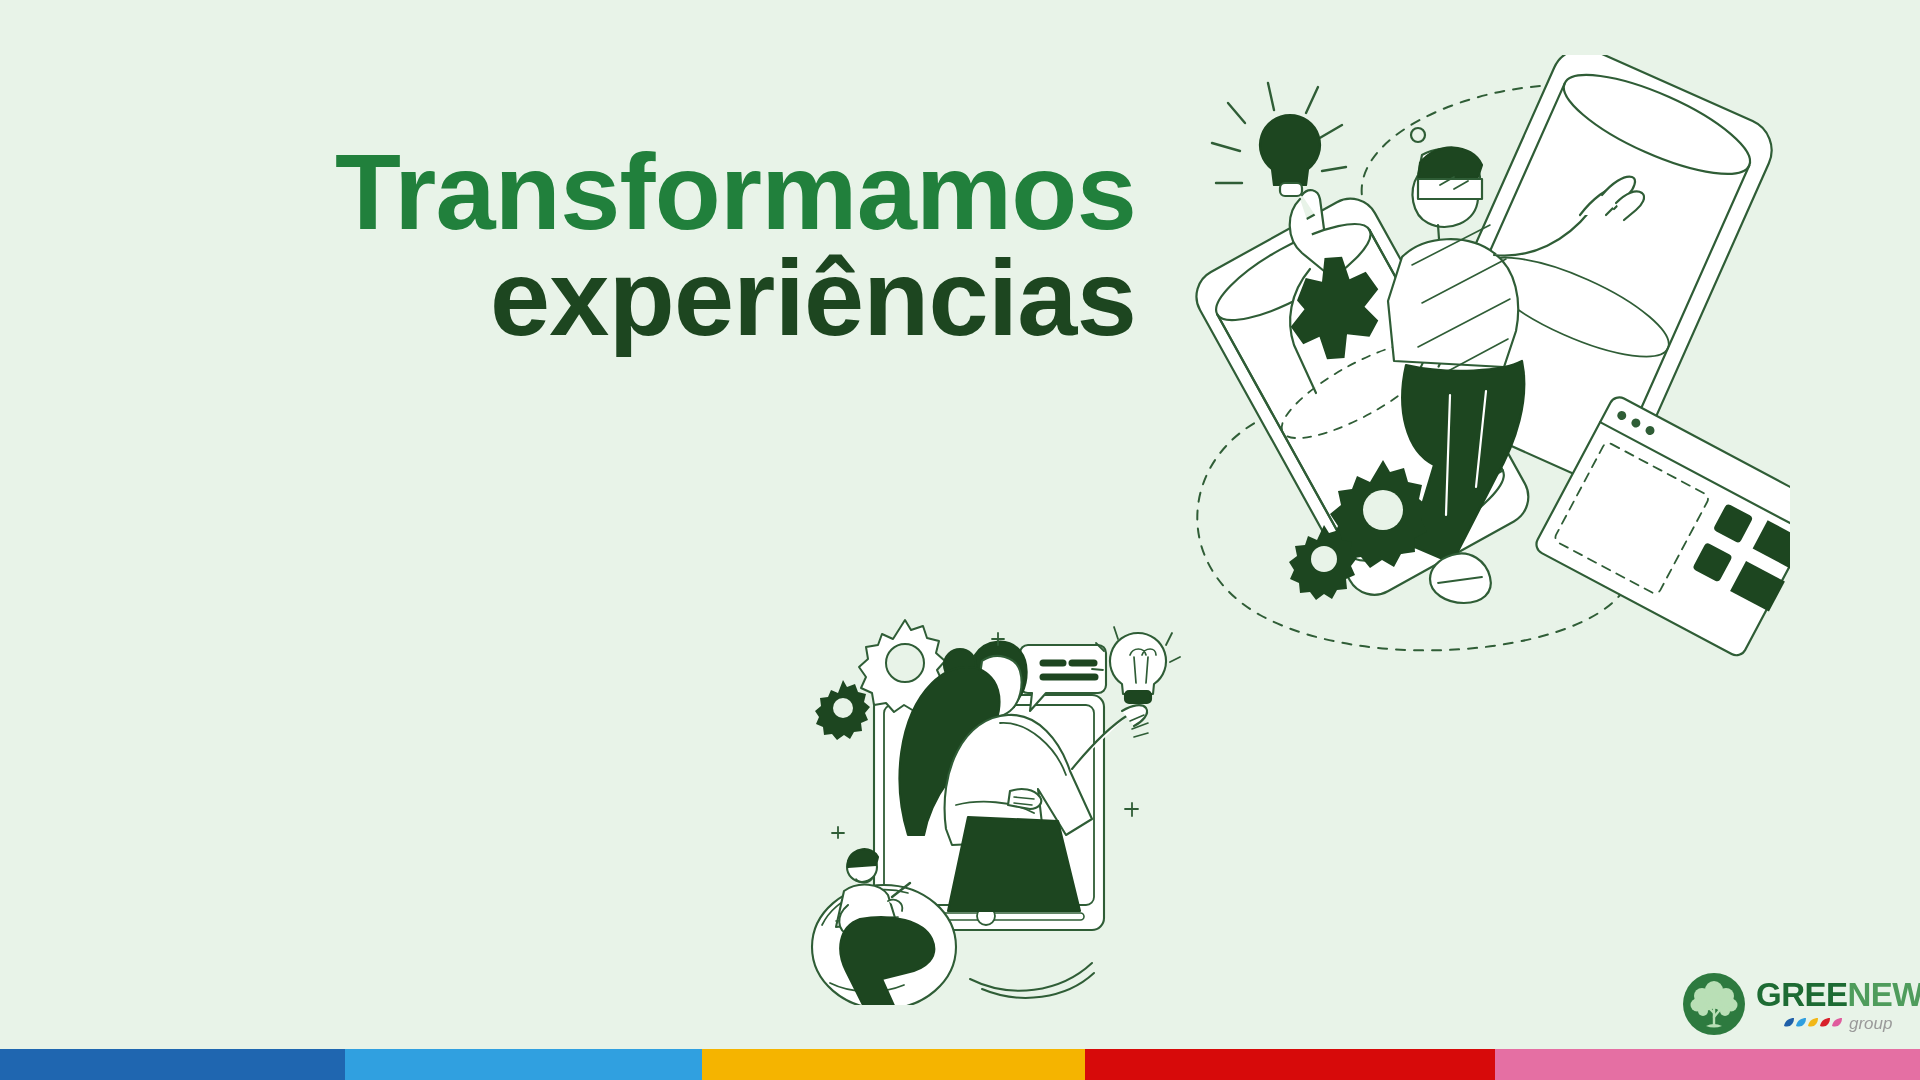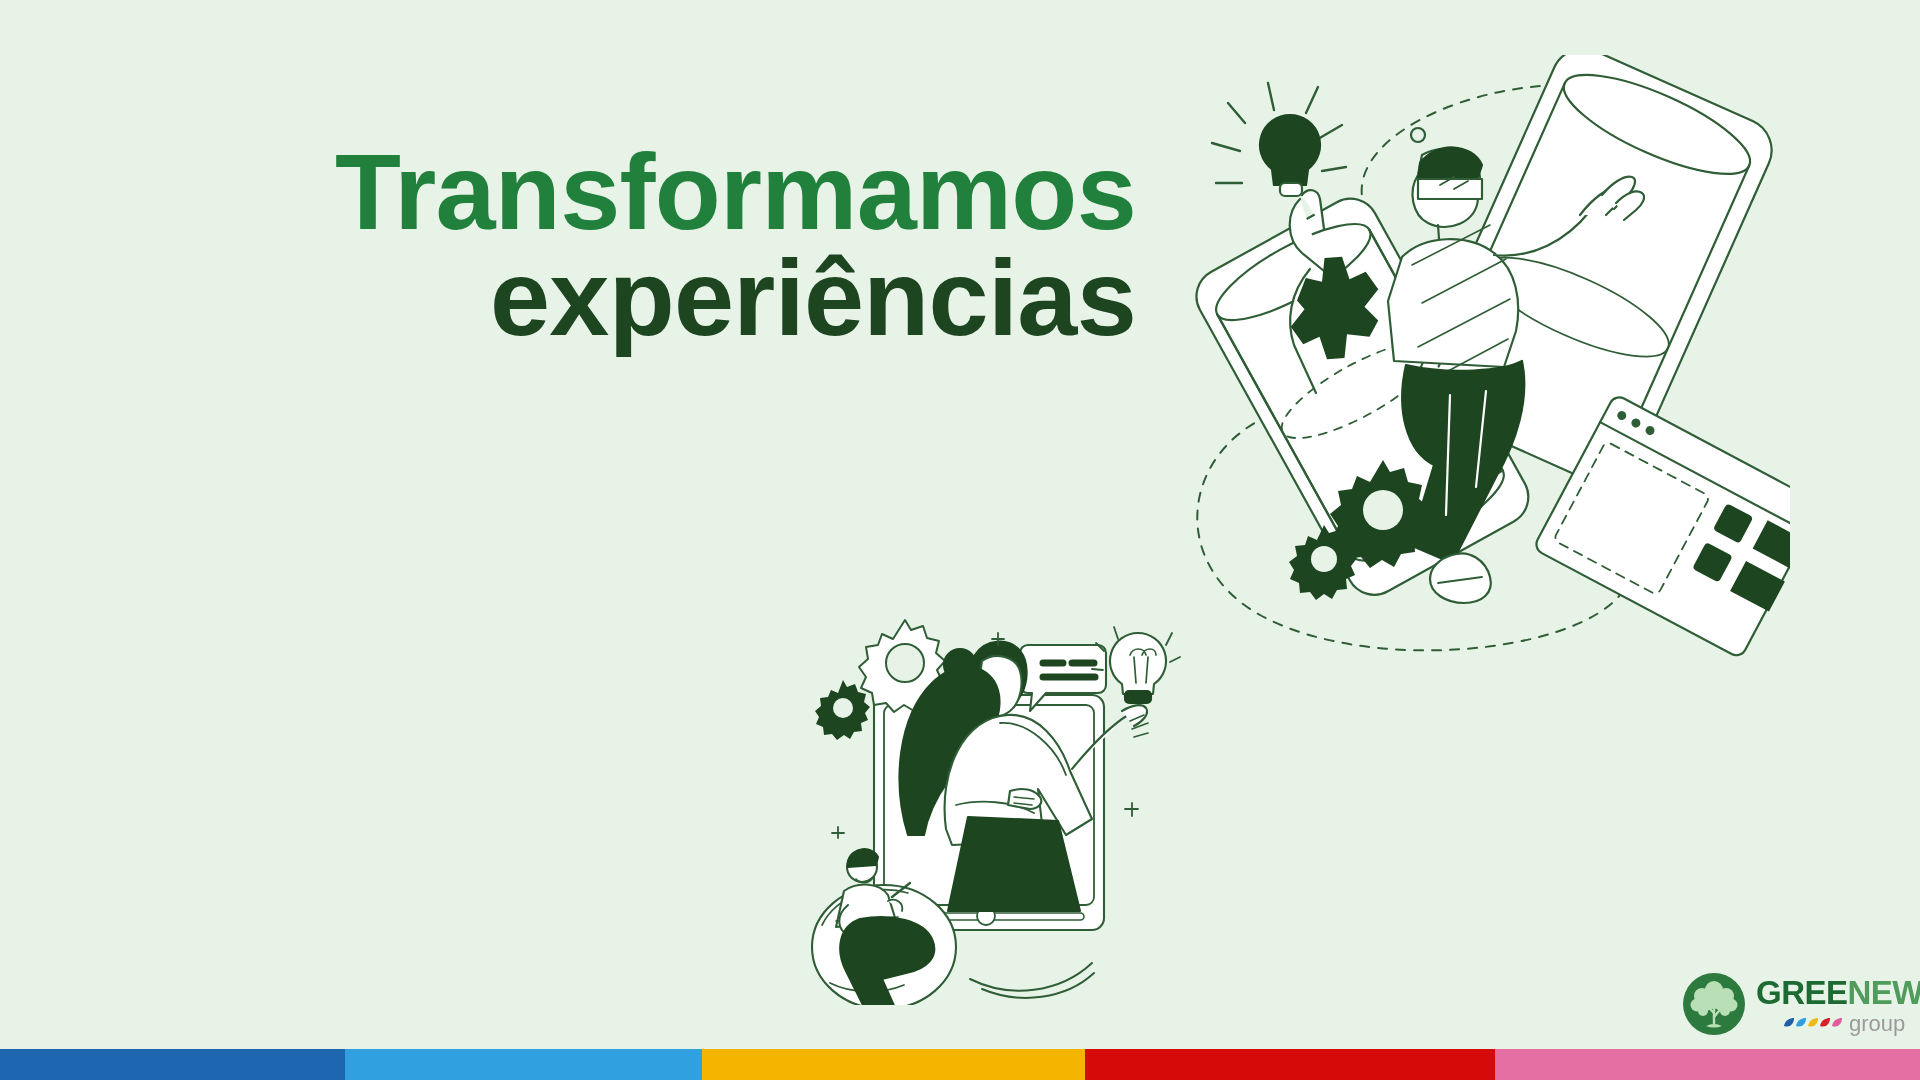--- a/index.html
+++ b/index.html
@@ -87,24 +87,25 @@
   .logo-word .new  { color: #4f9c5c; }
   .logo-sub {
     display: flex;
     align-items: center;
     gap: 3px;
     margin-top: 4px;
     padding-left: 28px;
   }
   .logo-sub .leaves { display: block; }
   .logo-sub .group-word {
-    font-size: 22px;
+    font-size: 17px;
     font-weight: 400;
     color: #9a9a9a;
     letter-spacing: 0px;
+    font-style: italic;
   }
 
   
   .colorbar {
     position: absolute;
     left: 0;
     bottom: 0;
     width: 1920px;
     height: 31px;
     display: flex;

